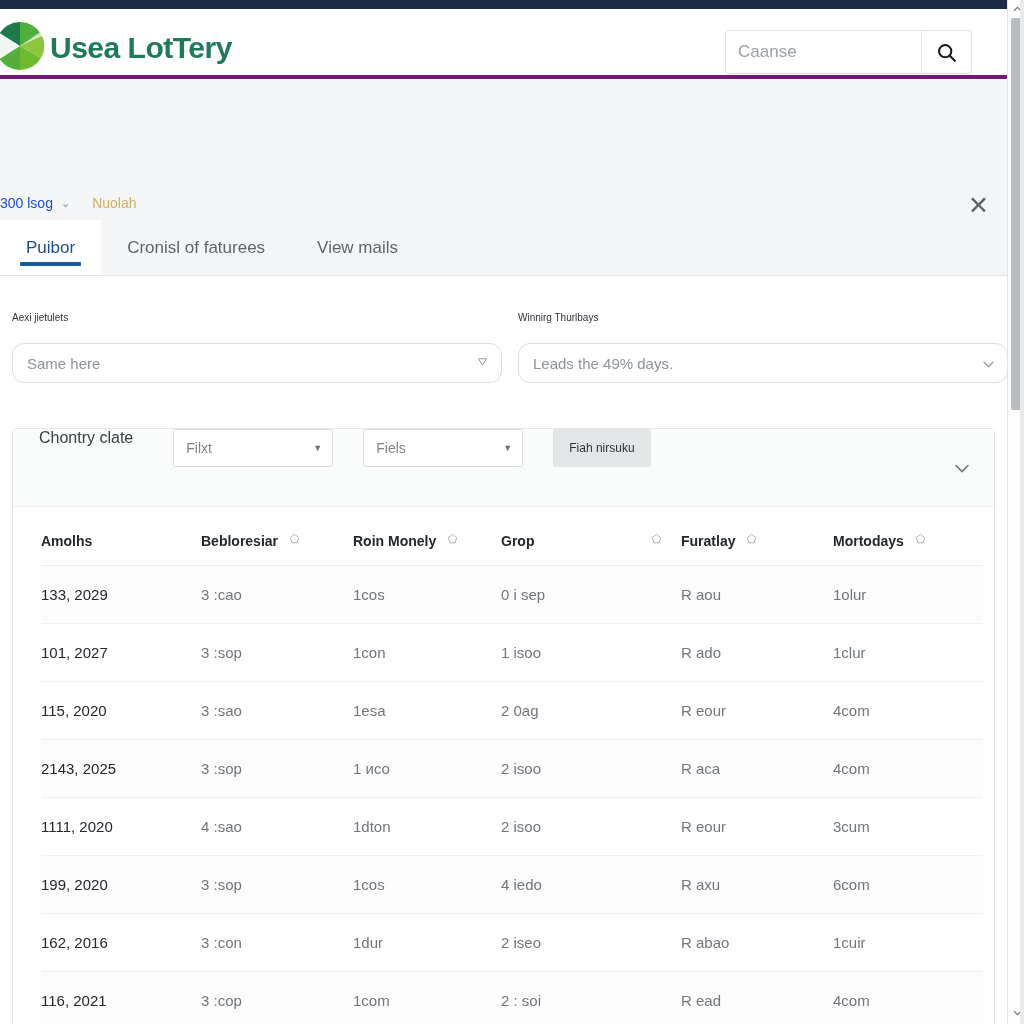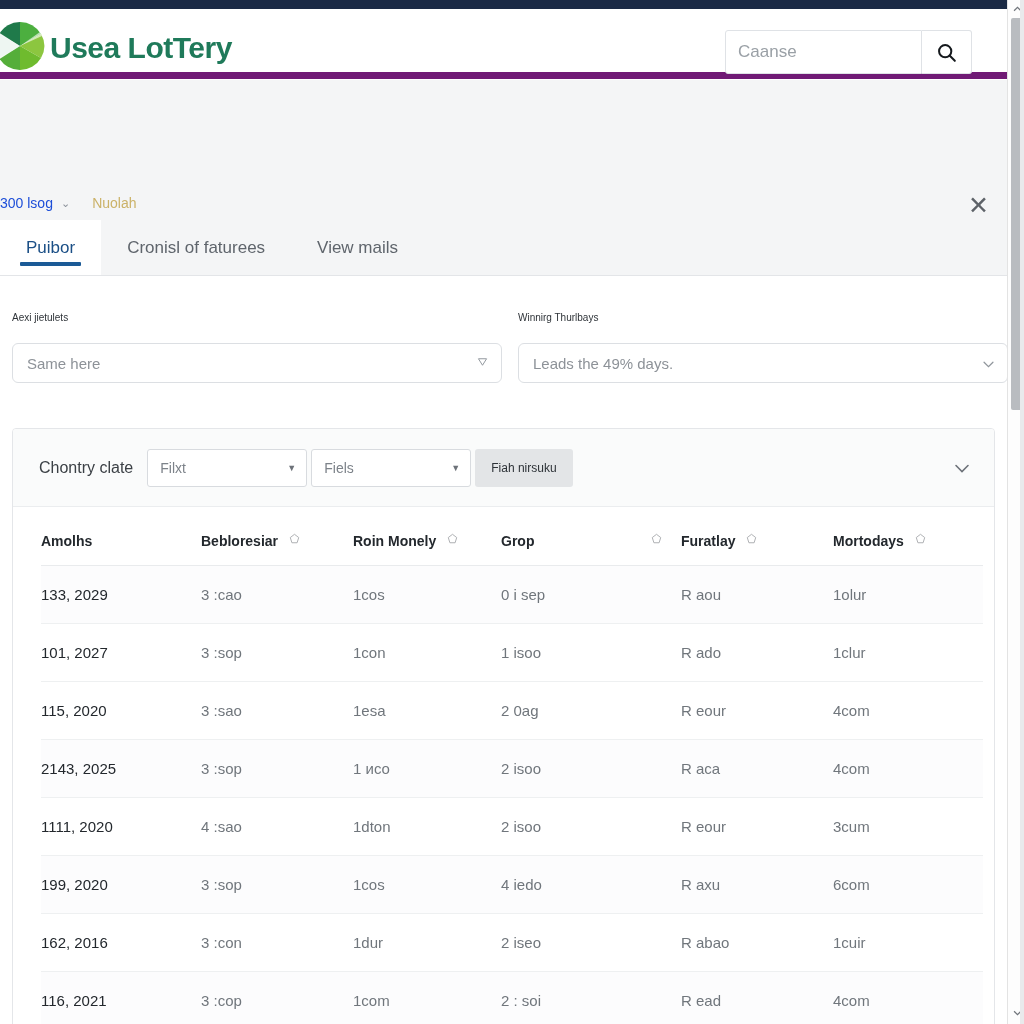--- a/index.html
+++ b/index.html
@@ -14,21 +14,21 @@
 
   
   .topstrip {
     position:absolute; top:0; left:0; width:1007px; height:9px;
     background:#1b2a45;
   }
 
   
   .brandbar {
     position:absolute; top:9px; left:0; width:1007px; height:70px;
-    background:#ffffff; border-bottom:7px solid #701a75;
+    background:#ffffff; border-bottom:4px solid #701a75;
     display:flex; align-items:center;
   }
   .logo-wrap { position:absolute; left:-8px; top:12px; width:56px; height:50px; }
   .logo-svg { display:block; }
   .brand-name {
     position:absolute; left:50px; top:22px;
     font-size:30px; font-weight:700; color:#1f7a5a; letter-spacing:-0.5px;
     white-space:nowrap;
   }
 
@@ -99,38 +99,38 @@
   .fields-row {
     position:absolute; top:36px; left:12px; width:983px;
     display:flex; gap:16px;
   }
   .field { width:490px; }
   .field-label {
     font-size:10px; color:#2e3338; margin-bottom:20px; display:block;
   }
   .select-box {
     position:relative; width:490px; height:40px;
-    border:1px solid #dcdfe3; border-radius:6px; background:#fff;
+    border:1px solid #dcdfe3; border-radius:12px; background:#fff;
     display:flex; align-items:center; padding:0 14px;
     font-size:15px; color:#8d9298; cursor:pointer;
   }
   .select-box .caret {
     position:absolute; right:12px; top:50%; transform:translateY(-50%);
     color:#8d9298;
   }
 
   
   .panel {
     position:absolute; top:152px; left:12px; width:983px; height:620px;
     border:1px solid #e4e6e9; border-radius:4px; background:#fff;
     overflow:hidden;
   }
   .panel-toolbar {
     height:78px; background:#fafbfb; border-bottom:1px solid #ebedef;
-    display:flex; align-items:center; padding:0 26px; gap:4px;
+    display:flex; padding:0 26px; gap:30px;
     position:relative;
   }
   .toolbar-label { font-size:16px; color:#3b4045; margin-right:10px; white-space:nowrap; }
   .mini-select {
     position:relative; width:160px; height:38px;
     border:1px solid #d8dbdf; border-radius:3px; background:#fff;
     display:flex; align-items:center; padding:0 12px;
     font-size:14px; color:#7c8289; cursor:pointer;
   }
   .mini-select .mcaret {

